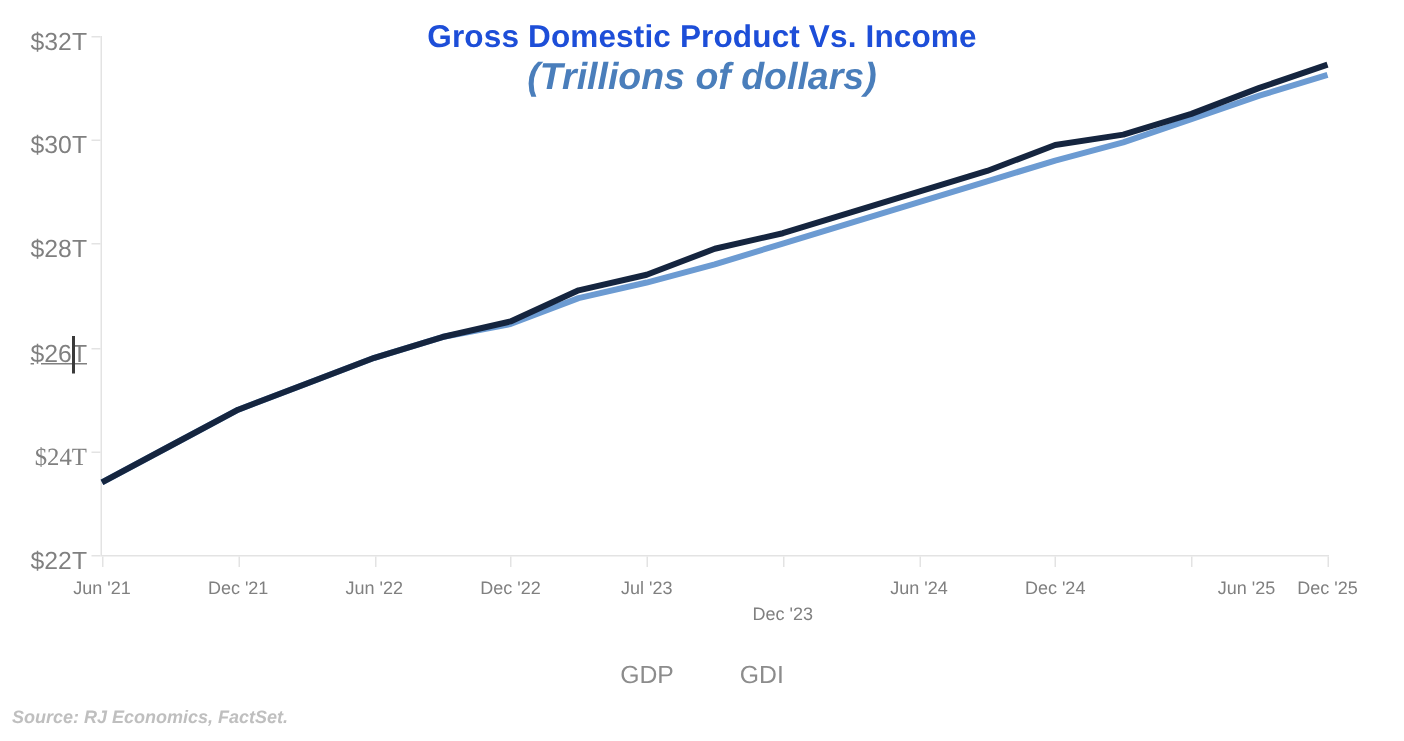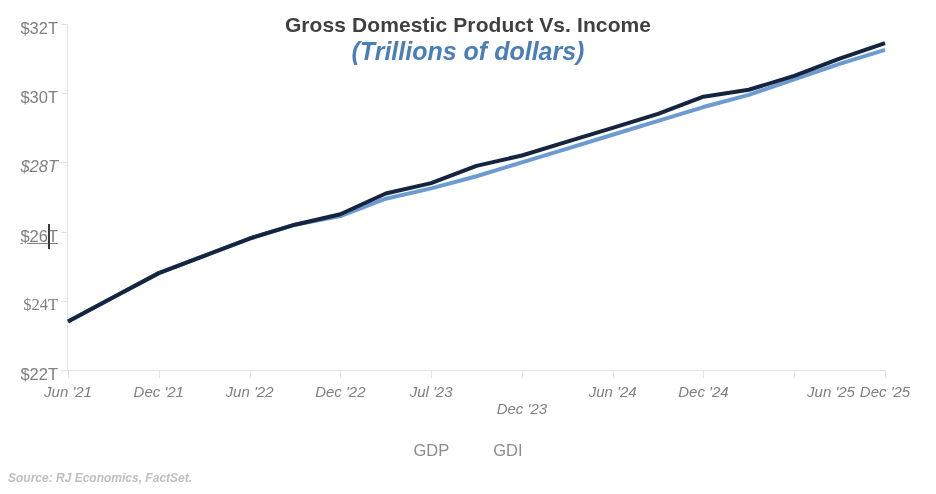--- a/index.html
+++ b/index.html
@@ -23,21 +23,21 @@
   #title-block {
     position: absolute;
     left: 0;
     top: 12px;
     width: 936px;
     text-align: center;
     pointer-events: none;
   }
   #chart-title {
     font-size: 21px;
-    color: #404040;
+    color: #1d4ed8;
     font-weight: 600;
     letter-spacing: 0.1px;
     line-height: 26px;
   }
   #chart-subtitle {
     font-size: 25px;
     color: #4A7EBB;
     font-weight: 600;
     font-style: italic;
     line-height: 25px;
@@ -89,27 +89,26 @@
     position: absolute;
     left: 0;
     top: 4px;
     width: 58px;
     height: 414px;
   }
 
   .x-tick-label {
     position: absolute;
     top: 382px;
-    font-size: 15px;
+    font-size: 12px;
     color: #808080;
     text-align: center;
     white-space: nowrap;
     transform: translateX(-50%);
     line-height: 20px;
-    font-style: italic;
   }
 
   
   #series-svg {
     position: absolute;
     left: 0;
     top: 0;
     width: 936px;
     height: 494px;
     overflow: visible;
@@ -166,21 +165,21 @@
     <div id="chart-title">Gross Domestic Product Vs. Income</div>
     <div id="chart-subtitle">(Trillions of dollars)</div>
   </div>
 
   <div id="y-axis-line"></div>
   <div id="x-axis-line"></div>
 
   <div id="y-axis-labels">
       <div class="y-tick-label" style="top: 15px;">$32T</div>
       <div class="y-tick-label" style="top: 84.2px;">$30T</div>
-      <div class="y-tick-label" style="top: 153.4px; font-style: italic;">$28T</div>
+      <div class="y-tick-label" style="top: 153.4px;">$28T</div>
       <div class="y-tick-label" style="top: 222.6px; text-decoration: underline;">$26T</div>
       <div class="y-tick-label" style="top: 291.8px; font-family: Liberation Serif, serif;">$24T</div>
       <div class="y-tick-label" style="top: 361px;">$22T</div>
     </div>
   <div id="y-tick-marks">
       <div class="y-tick-mark" style="top: 24px;"></div>
       <div class="y-tick-mark" style="top: 93px;"></div>
       <div class="y-tick-mark" style="top: 162px;"></div>
       <div class="y-tick-mark" style="top: 232px;"></div>
       <div class="y-tick-mark" style="top: 301px;"></div>

